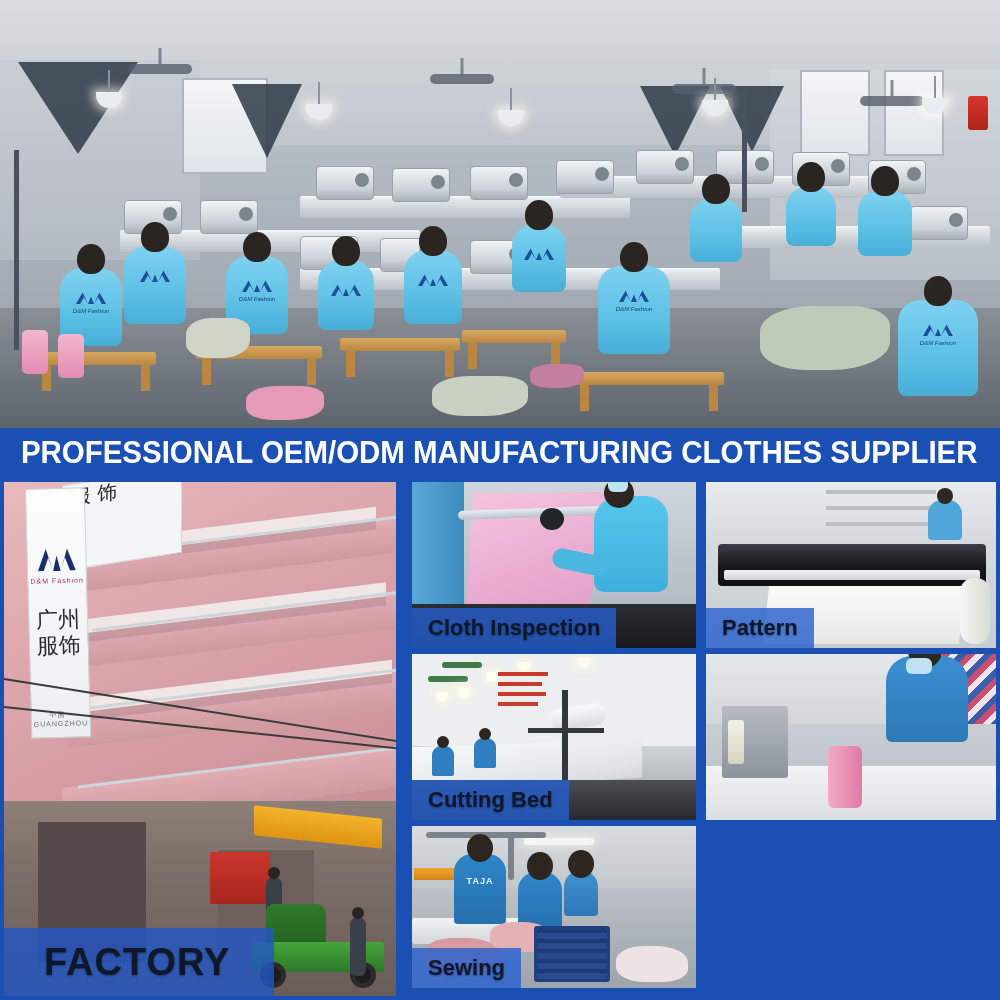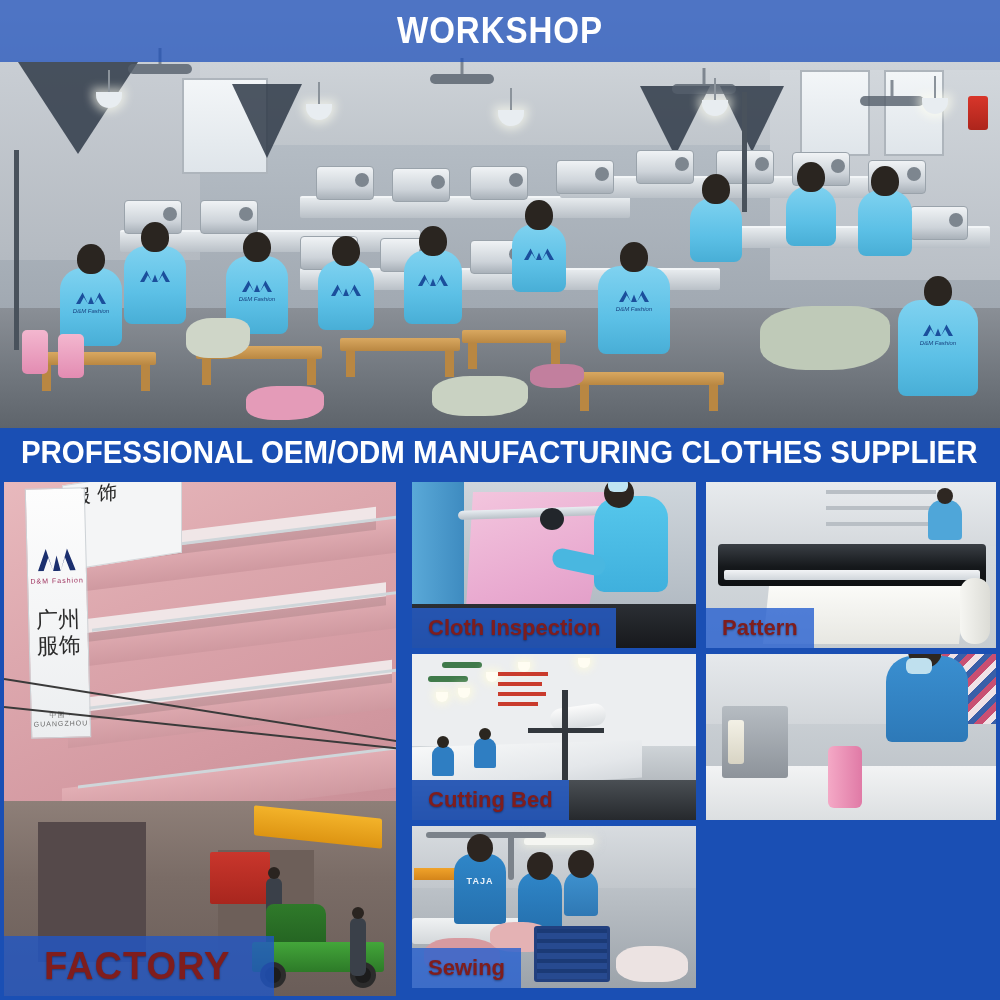--- a/index.html
+++ b/index.html
@@ -76,26 +76,26 @@
   .band-mid .txt { color:#fff; font-size:31px; font-weight:bold; white-space:nowrap;
       padding-left:22px; transform:scaleX(.95); transform-origin:left center; }
 
   
   .grid { position:absolute; left:0; top:478px; width:1000px; height:522px; background:#1a4fb4; }
 
   .tile { position:absolute; overflow:hidden; background:#9aa2aa; }
   .tile .shot { position:absolute; inset:0; }
   .tile-label { position:absolute; bottom:0; left:0; height:40px;
       background:rgba(37,95,208,.80); display:flex; align-items:center; padding:0 16px; }
-  .tile-label .t { color:#7f1d1d; font-size:22px; font-weight:bold; white-space:nowrap;
+  .tile-label .t { color:#0f172a; font-size:22px; font-weight:bold; white-space:nowrap;
       text-shadow:0 1px 2px rgba(0,0,0,.35); }
 
   
   #t-factory { left:4px; top:4px; width:392px; height:514px; }
-  #t-factory .tile-label { height:60px; width:270px; background:rgba(32,86,198,.80); padding-left:40px; }
+  #t-factory .tile-label { height:68px; width:270px; background:rgba(32,86,198,.80); padding-left:40px; }
   #t-factory .tile-label .t { font-size:38px; letter-spacing:1px; }
 
   
   #t-cloth  { left:412px; top:4px;   width:284px; height:166px; }
   #t-patt   { left:706px; top:4px;   width:290px; height:166px; }
   #t-cut    { left:412px; top:176px; width:284px; height:166px; }
   #t-sew    { left:706px; top:176px; width:290px; height:166px; }
   #t-iron   { left:412px; top:348px; width:284px; height:162px; }
   #t-pack   { left:706px; top:348px; width:290px; height:162px; }
 
@@ -391,23 +391,20 @@
       <div class="ws-pole" style="left:742px;top:92px;height:120px;"></div>
       <div class="ws-ext" style="left:968px;top:96px;"></div>
 
       <div class="ws-cloth" style="left:186px;top:318px;width:64px;height:40px;background:#cfd6c8;"></div>
       <div class="ws-cloth" style="left:246px;top:386px;width:78px;height:34px;background:#e49bb8;"></div>
       <div class="ws-cloth" style="left:432px;top:376px;width:96px;height:40px;background:#c9d2c2;"></div>
       <div class="ws-cloth" style="left:760px;top:306px;width:130px;height:64px;background:#bfcab8;"></div>
       <div class="ws-cloth" style="left:530px;top:364px;width:54px;height:24px;background:#c27f9e;"></div>
     </div>
 
-    <div class="band-top">
-      <span class="txt">WORKSHOP</span>
-    </div>
   </div>
 
   <div class="band-mid">
     <span class="txt">PROFESSIONAL OEM/ODM MANUFACTURING CLOTHES SUPPLIER</span>
   </div>
 
   <div class="grid">
 
     <div class="tile" id="t-factory">
       <div class="shot">

